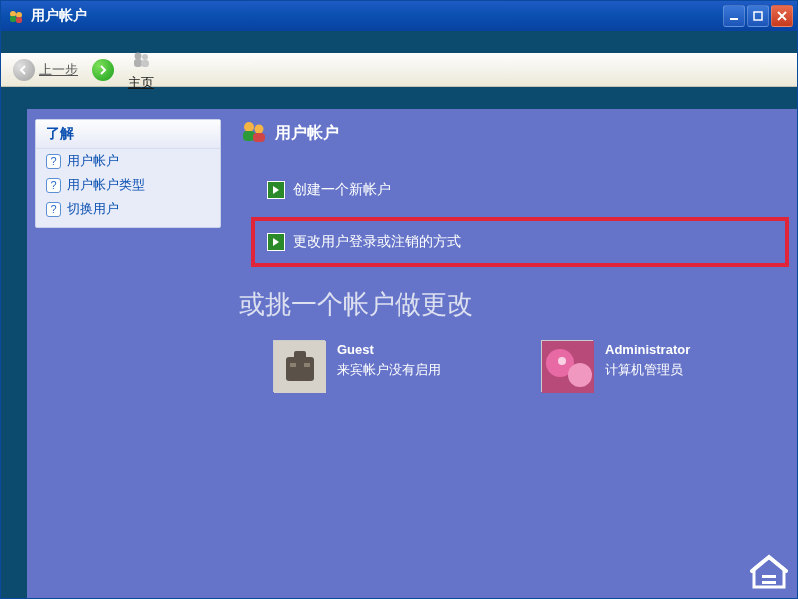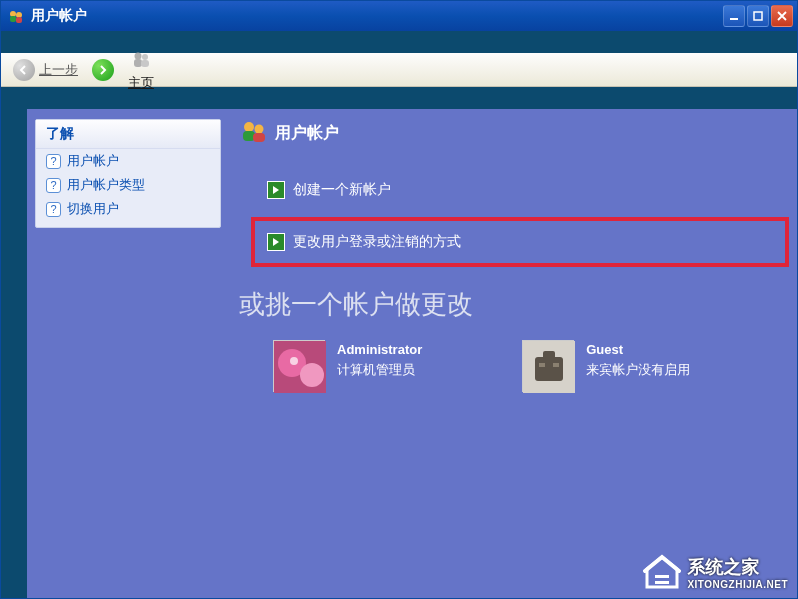--- a/index.html
+++ b/index.html
@@ -338,59 +338,55 @@
               </svg>
           </span>
           <span>更改用户登录或注销的方式</span>
         </div>
       </div>
 
       <div class="section-h">或挑一个帐户做更改</div>
 
       <div class="accounts">
         <div class="account">
-          <span class="avatar">
-            <svg viewBox="0 0 52 52" width="52" height="52">
-                <rect width="52" height="52" fill="#b84a7a"></rect>
-                <circle cx="18" cy="22" r="14" fill="#e86aa4"></circle>
-                <circle cx="38" cy="34" r="12" fill="#f098c0"></circle>
-                <circle cx="20" cy="20" r="4" fill="#fff" opacity="0.7"></circle>
-              </svg>
-          </span>
-          <div class="acct-text">
-            <div class="acct-name">Administrator</div>
-            <div>计算机管理员</div>
-          </div>
-        </div>
-        <div class="account">
           <span class="avatar guest">
             <svg viewBox="0 0 52 52" width="52" height="52">
                 <rect width="52" height="52" fill="#d6d2ca"></rect>
                 <rect x="12" y="16" width="28" height="24" rx="3" fill="#5a5248"></rect>
                 <rect x="20" y="10" width="12" height="8" rx="2" fill="#5a5248"></rect>
                 <rect x="16" y="22" width="6" height="4" fill="#8a8070"></rect>
                 <rect x="30" y="22" width="6" height="4" fill="#8a8070"></rect>
               </svg>
           </span>
           <div class="acct-text">
             <div class="acct-name">Guest</div>
             <div>来宾帐户没有启用</div>
           </div>
         </div>
+        <div class="account">
+          <span class="avatar">
+            <svg viewBox="0 0 52 52" width="52" height="52">
+                <rect width="52" height="52" fill="#b84a7a"></rect>
+                <circle cx="18" cy="22" r="14" fill="#e86aa4"></circle>
+                <circle cx="38" cy="34" r="12" fill="#f098c0"></circle>
+                <circle cx="20" cy="20" r="4" fill="#fff" opacity="0.7"></circle>
+              </svg>
+          </span>
+          <div class="acct-text">
+            <div class="acct-name">Administrator</div>
+            <div>计算机管理员</div>
+          </div>
+        </div>
       </div>
     </div>
   </div>
 </div>
 
 <div class="watermark">
   <span class="house-icon">
     <svg viewBox="0 0 38 38" width="38" height="38">
         <path d="M19 4 L34 16 L34 34 L4 34 L4 16 Z" fill="none" stroke="#fff" stroke-width="3"></path>
         <path d="M2 18 L19 4 L36 18" fill="none" stroke="#fff" stroke-width="4" stroke-linecap="round"></path>
         <rect x="12" y="22" width="14" height="3" fill="#fff"></rect>
         <rect x="12" y="28" width="14" height="3" fill="#fff"></rect>
       </svg>
   </span>
-  <div>
-    <span>系统之家</span>
-    <span class="sub">XITONGZHIJIA.NET</span>
-  </div>
 </div>
 
 </body></html>

